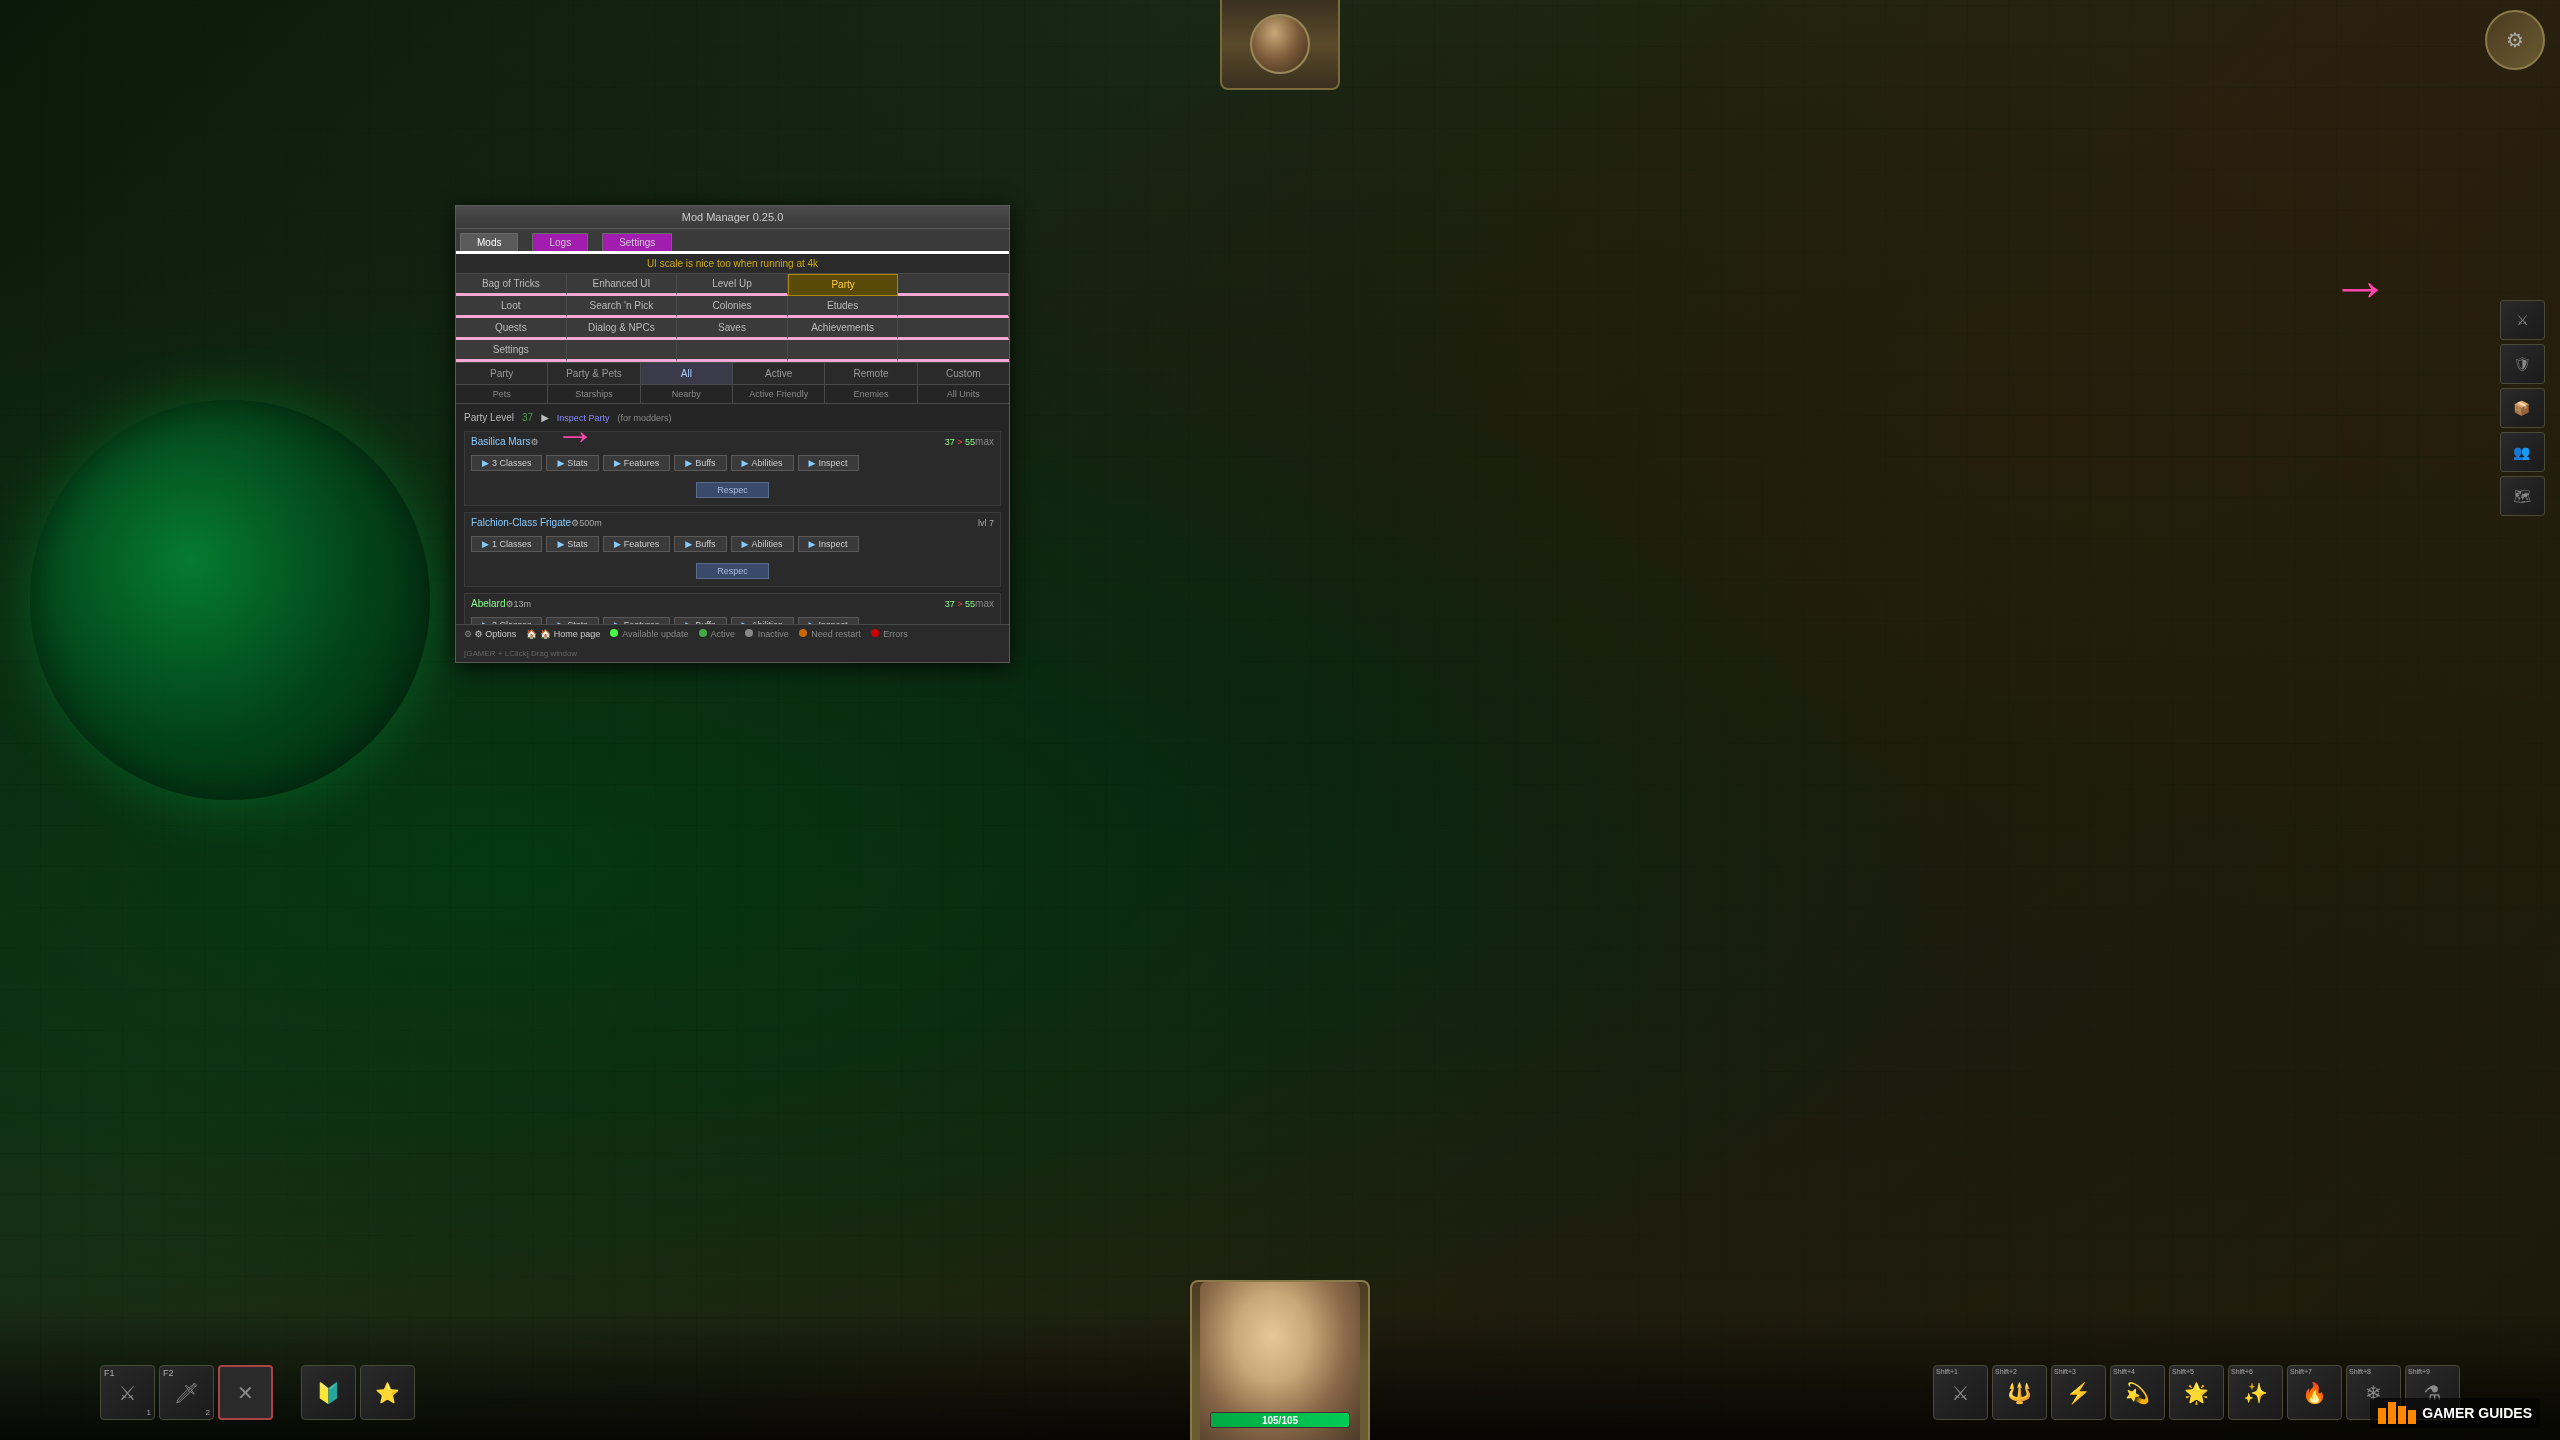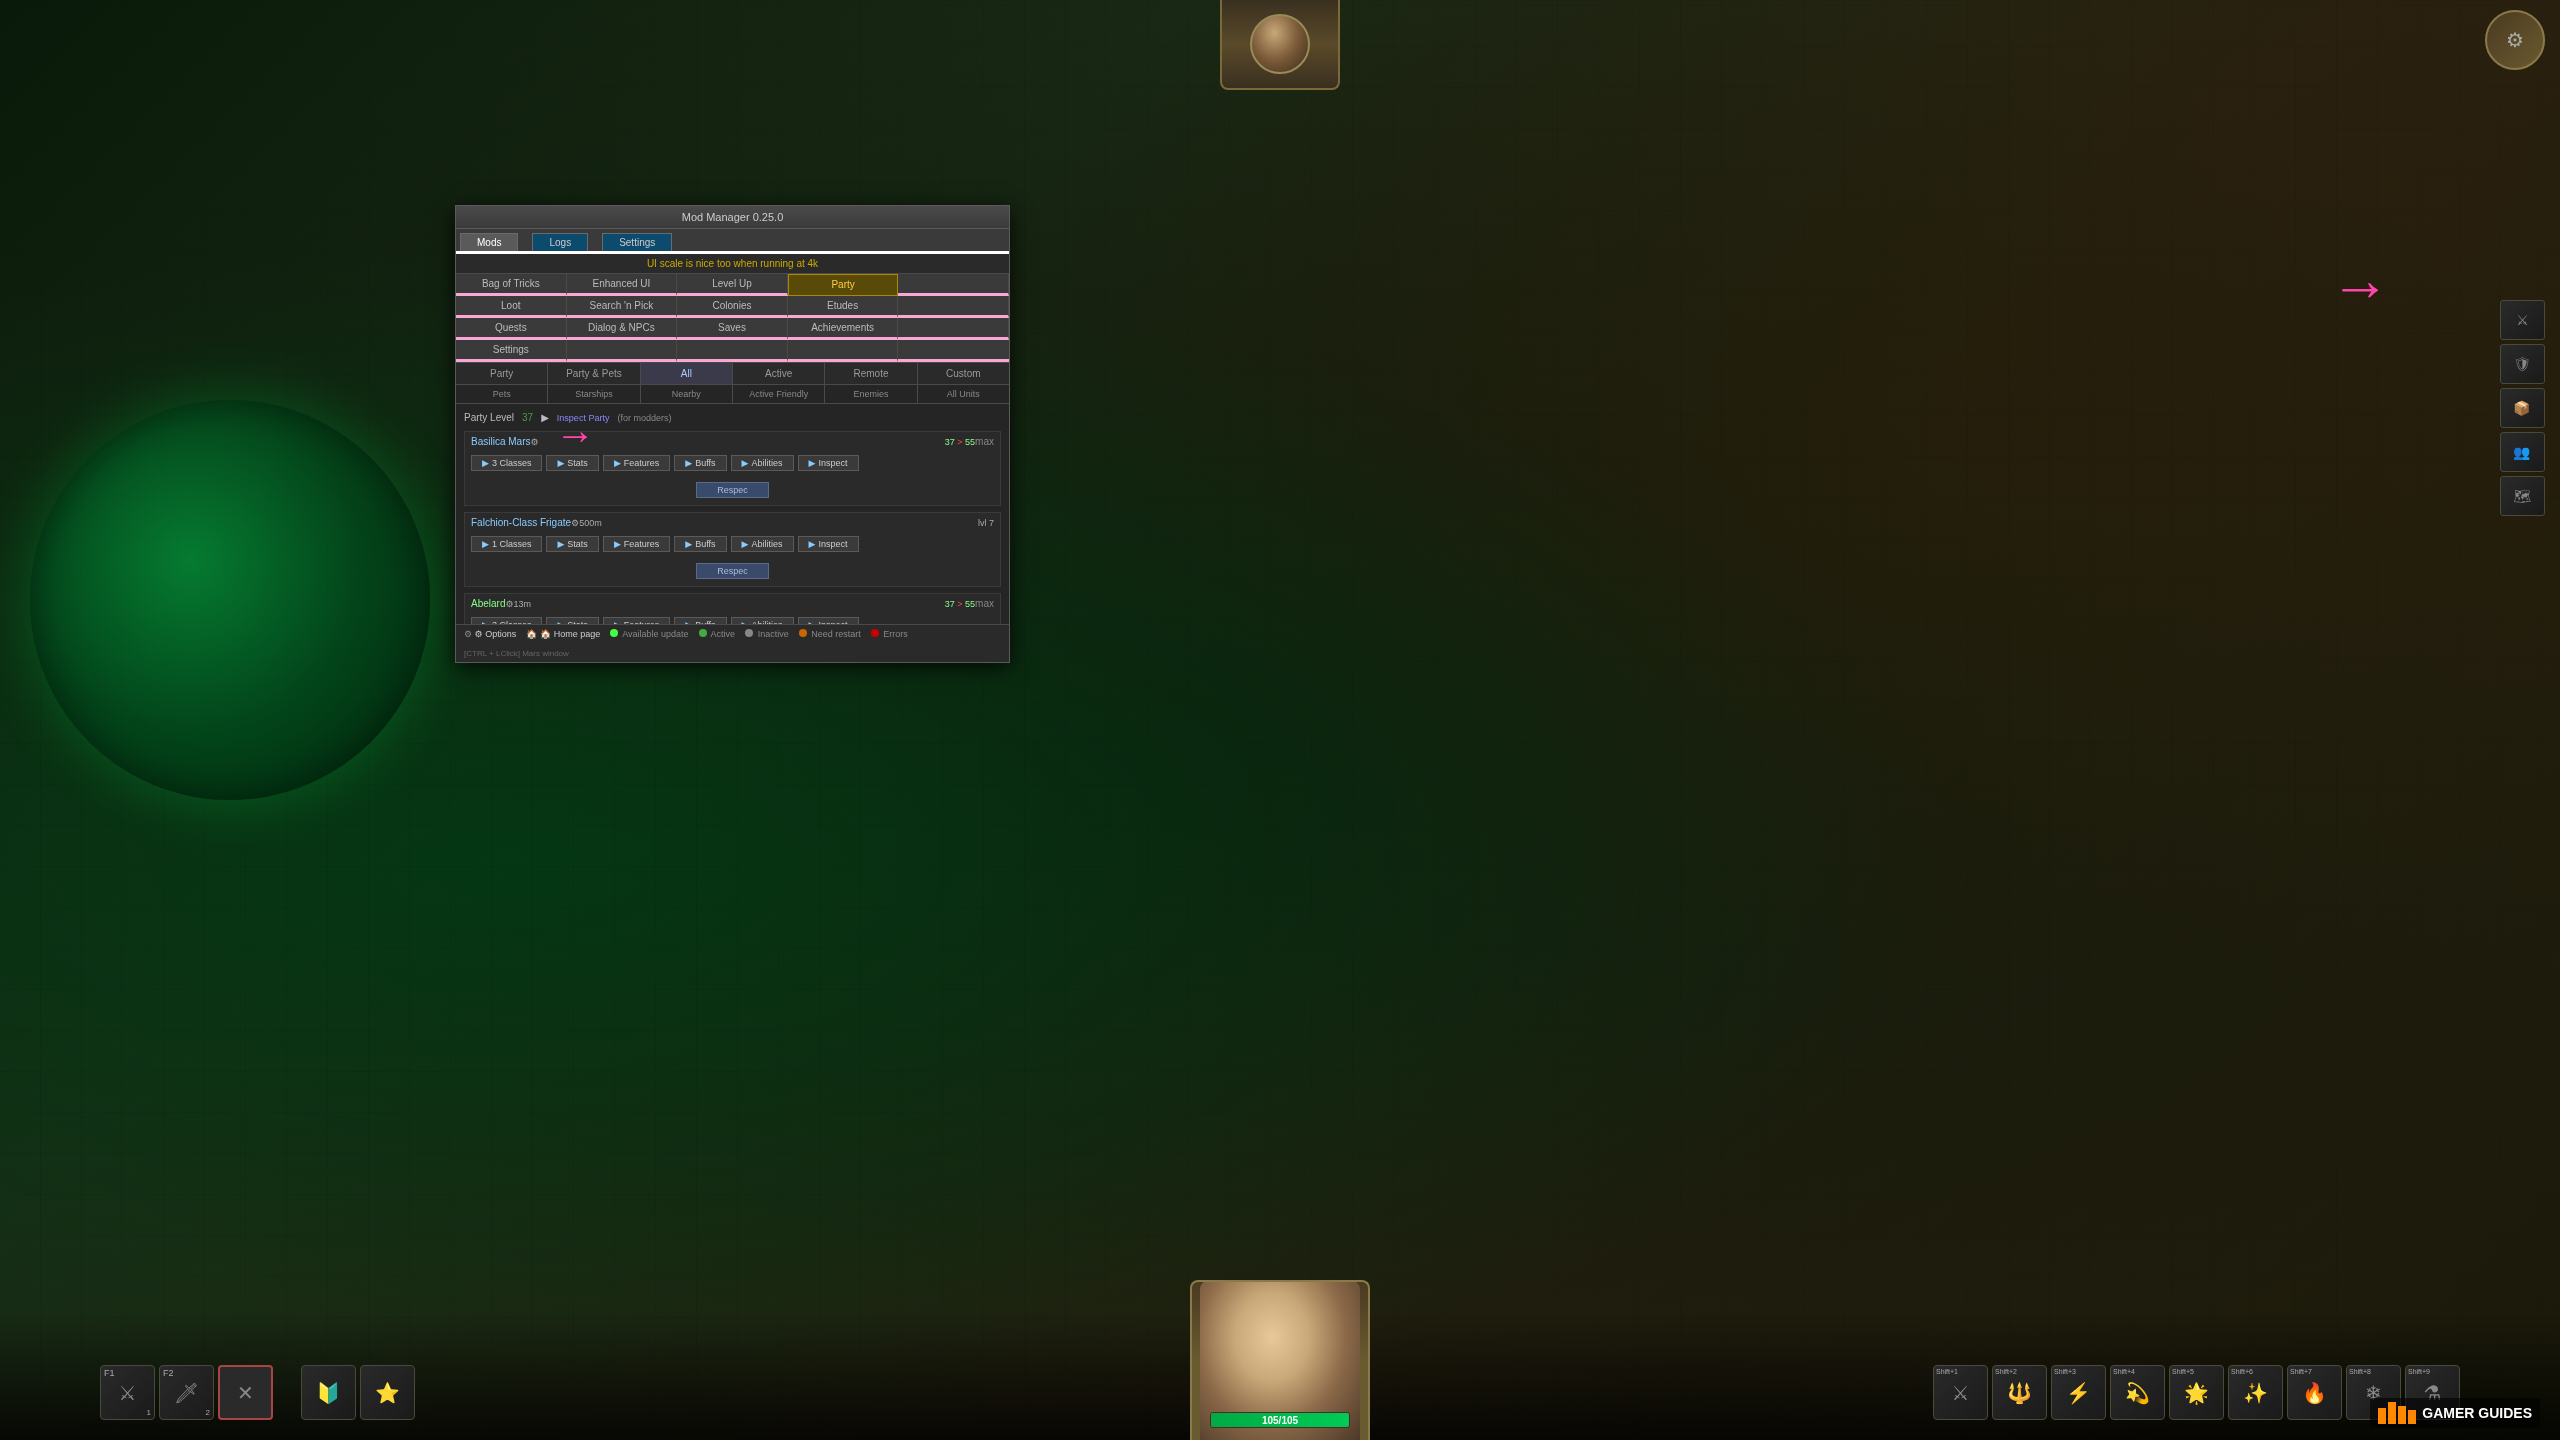--- a/index.html
+++ b/index.html
@@ -221,21 +221,21 @@
     .mod-tabs {
       display: flex;
       background: #3a3a3a;
       border-bottom: 3px solid #ffffff;
       padding: 4px 4px 0;
       gap: 14px;
     }
 
     .mod-tab {
       padding: 3px 16px;
-      background: #0c4a6e;
+      background: #a21caf;
       border: 1px solid #6a6a6a;
       border-bottom: none;
       color: #ccc;
       font-size: 10px;
       cursor: pointer;
     }
 
     .mod-tab.active {
       background: #5a5a5a;
       color: white;
@@ -782,21 +782,21 @@
       <span>Inactive</span>
     </span>
     <span>
       <span style="display:inline-block; width:8px; height:8px; border-radius:50%; margin-right:2px; background:#cc6600;"></span>
       <span>Need restart</span>
     </span>
     <span>
       <span style="display:inline-block; width:8px; height:8px; border-radius:50%; margin-right:2px; background:#cc0000;"></span>
       <span>Errors</span>
     </span>
-    <span style="color:#666; font-size:8px;">[CTRL + LClick] Mars window</span>
+    <span style="color:#666; font-size:8px;">[GAMER + LClick] Drag window</span>
   </div>
 
 
 </div>
 
 <div class="bottom-hud">
 
   <div class="bottom-center-avatar">
     <div class="bottom-avatar-face"></div>
   </div>

